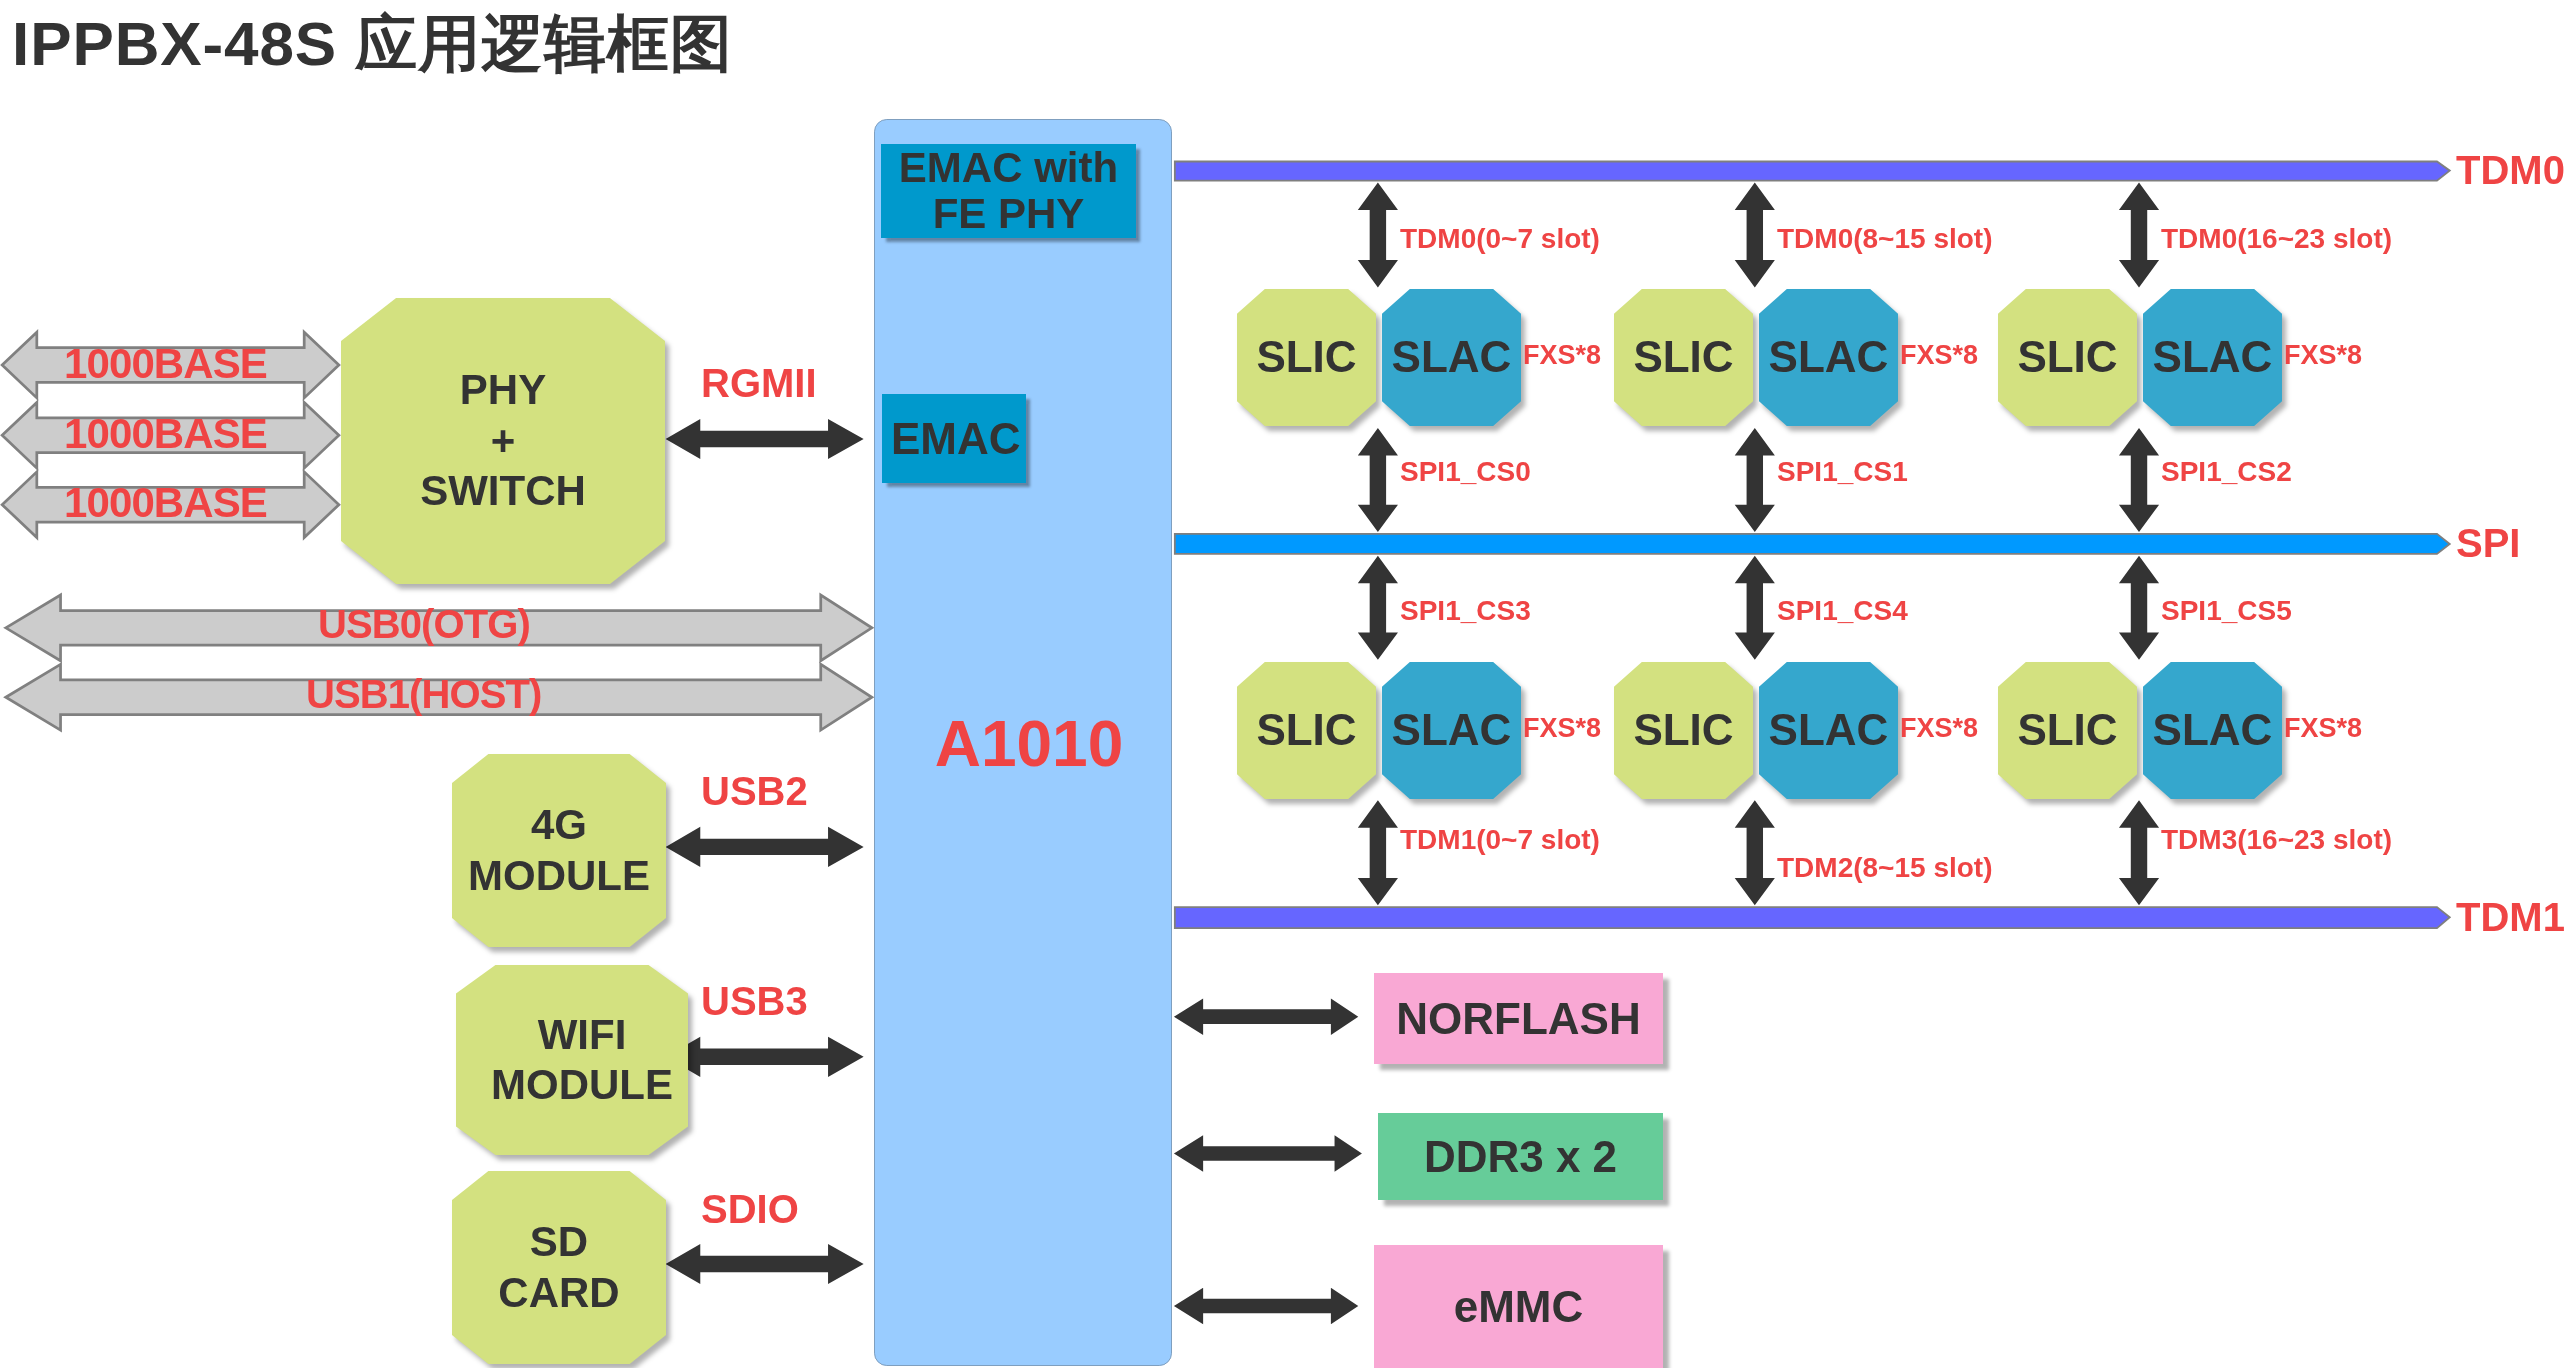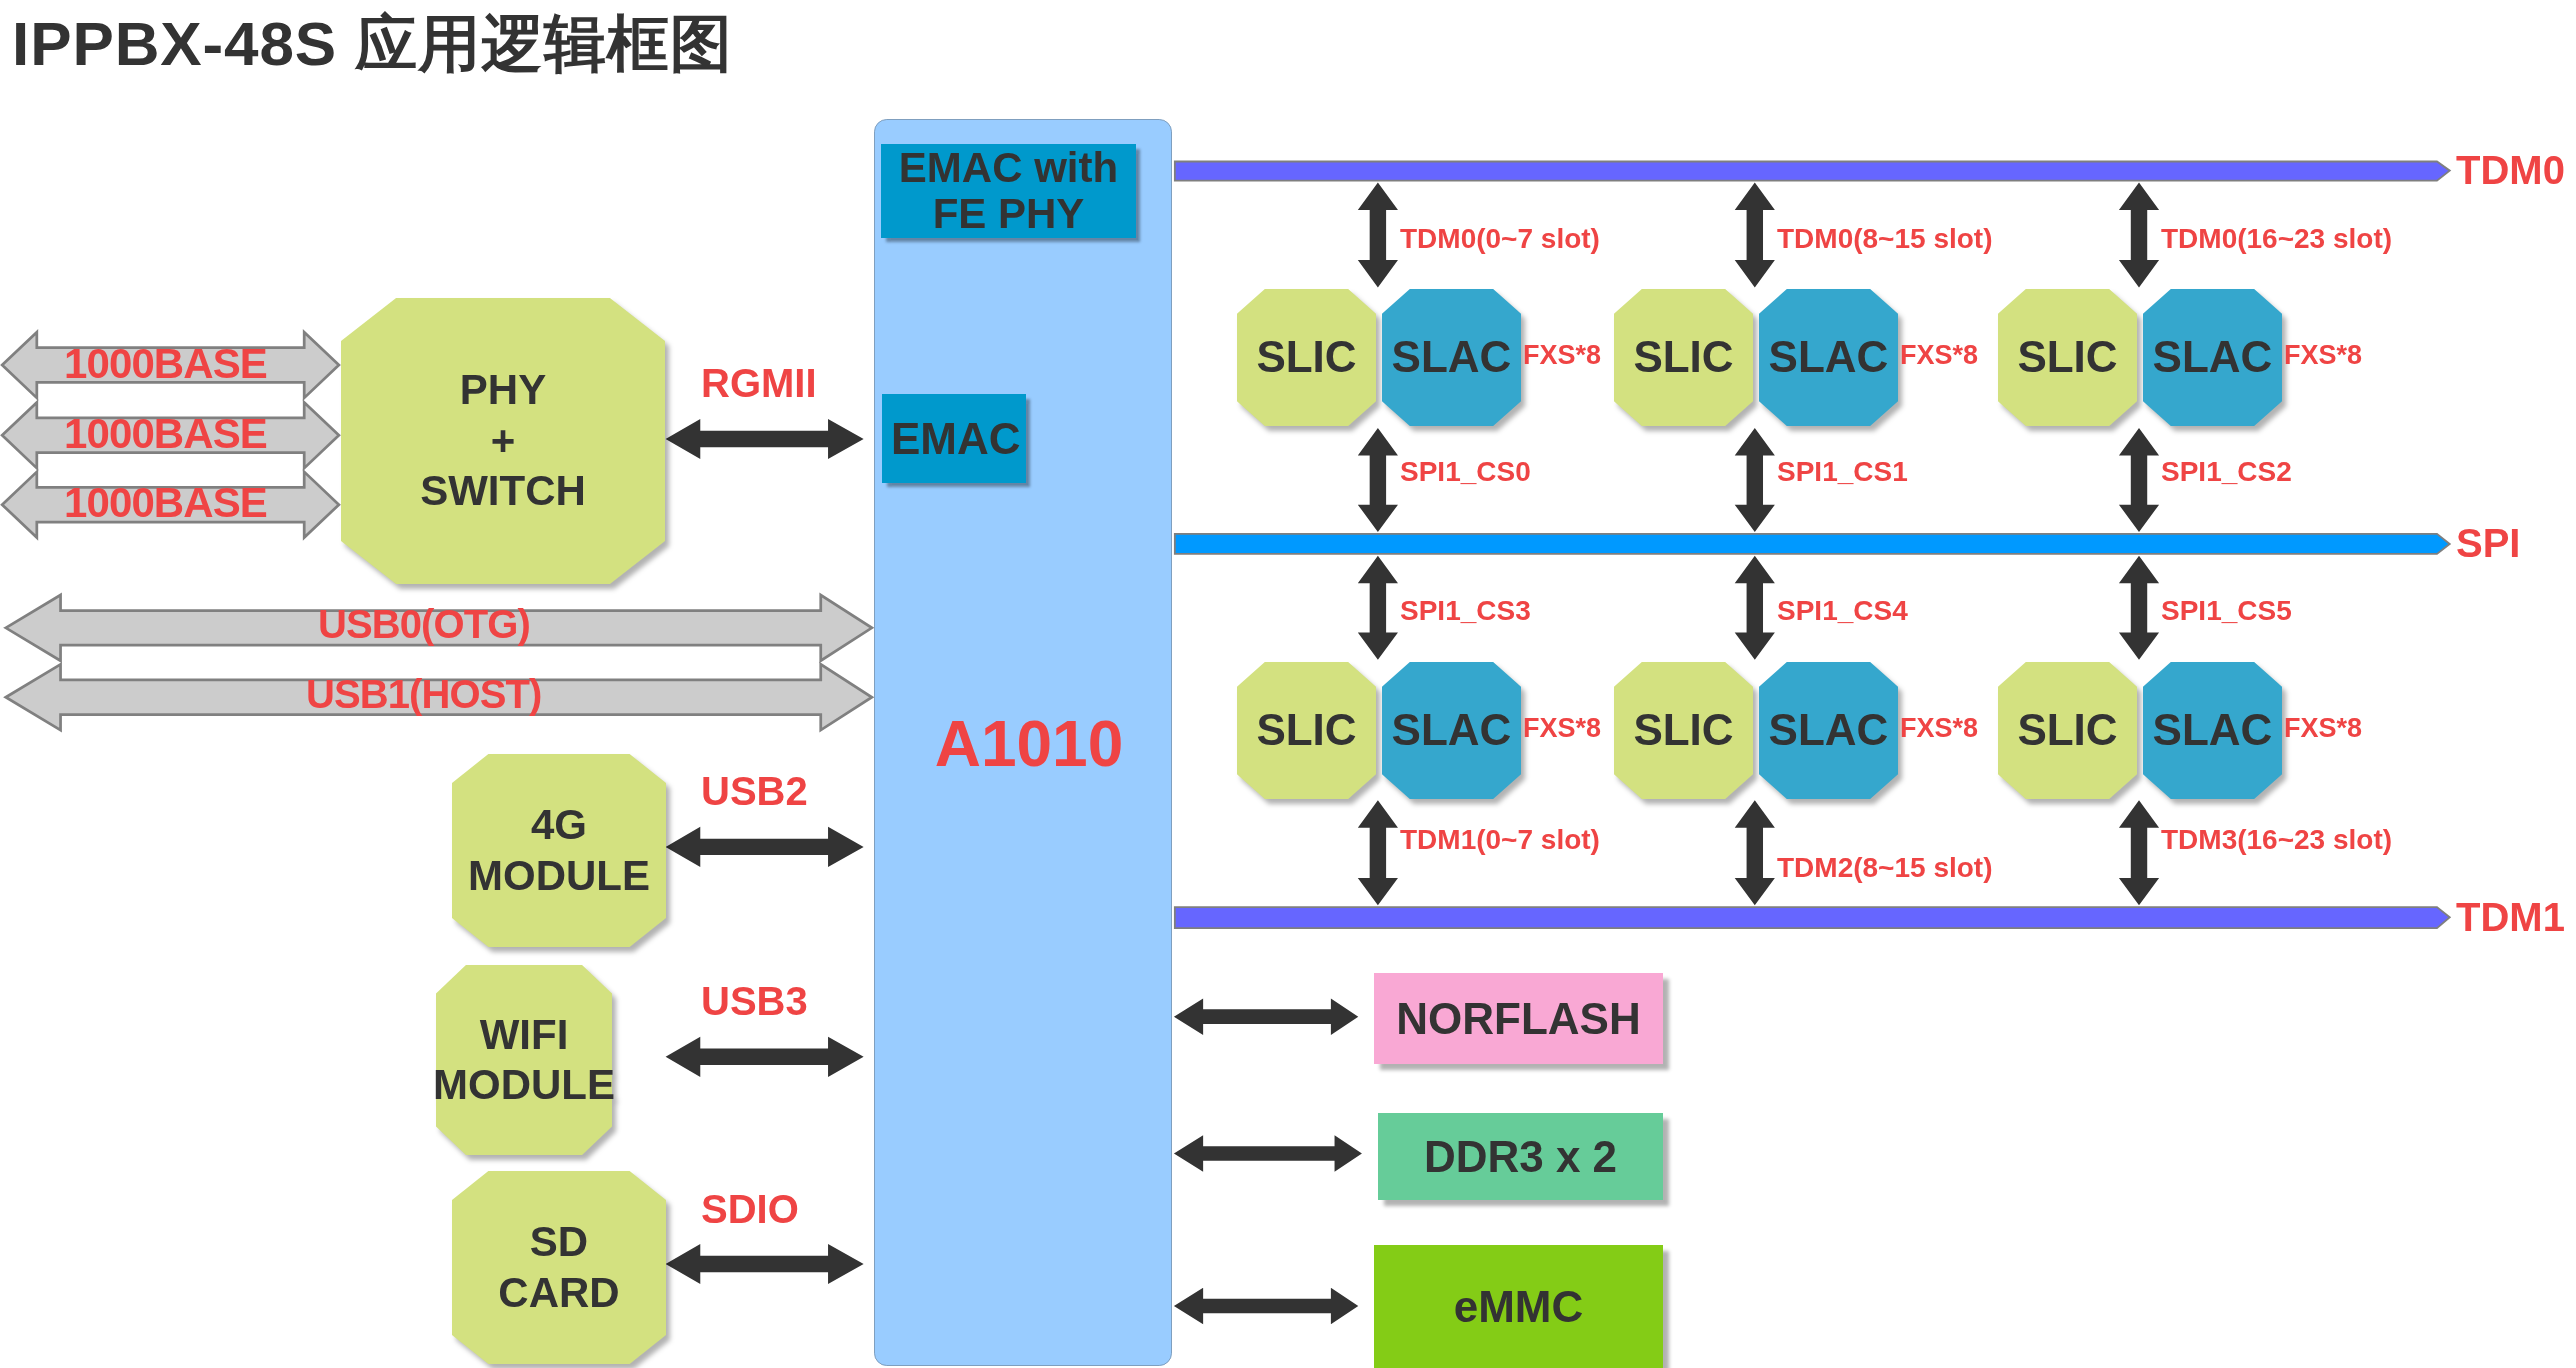--- a/index.html
+++ b/index.html
@@ -90,21 +90,21 @@
 <div class="lbl" style="left:318px; top:602px; font-size:40px; letter-spacing:-0.9px;">USB0(OTG)</div>
 <div class="lbl" style="left:306px; top:672px; font-size:40px; letter-spacing:-0.9px;">USB1(HOST)</div>
 
 <div class="oct" style="left:452px; top:754px; width:214px; height:193px; font-size:42px;">
   <div class="shape green cutmod"></div>
   <span>4G</span>
   <span>MODULE</span>
 </div>
 <div class="lbl" style="left:701px; top:769px; font-size:40px;">USB2</div>
 
-<div class="oct" style="left:436px; top:965px; width:176px; height:190px; font-size:42px;">
+<div class="oct" style="left:456px; top:965px; width:212px; height:190px; font-size:42px;padding-left:20px;">
   <div class="shape green cutmod"></div>
   <span>WIFI</span>
   <span>MODULE</span>
 </div>
 <div class="lbl" style="left:701px; top:979px; font-size:40px;">USB3</div>
 
 <div class="oct" style="left:452px; top:1171px; width:214px; height:193px; font-size:42px;">
   <div class="shape green cutmod"></div>
   <span>SD</span>
   <span>CARD</span>
@@ -193,16 +193,16 @@
     <div class="lbl" style="left:2161px; top:595px; font-size:28px;">SPI1_CS5</div>
     <div class="lbl" style="left:2161px; top:824px; font-size:28px;">TDM3(16~23 slot)</div>
   </div>
 
 <div class="mem" style="left:1374px; top:973px; width:289px; height:91px; background:#f9a8d4;">
   <span>NORFLASH</span>
 </div>
 <div class="mem" style="left:1378px; top:1113px; width:285px; height:87px; background:#66cc99;">
   <span>DDR3 x 2</span>
 </div>
-<div class="mem" style="left:1374px; top:1245px; width:289px; height:123px; background:#84cc16;">
+<div class="mem" style="left:1374px; top:1245px; width:289px; height:123px; background:#f9a8d4;">
   <span>eMMC</span>
 </div>
 
 
 </body></html>

